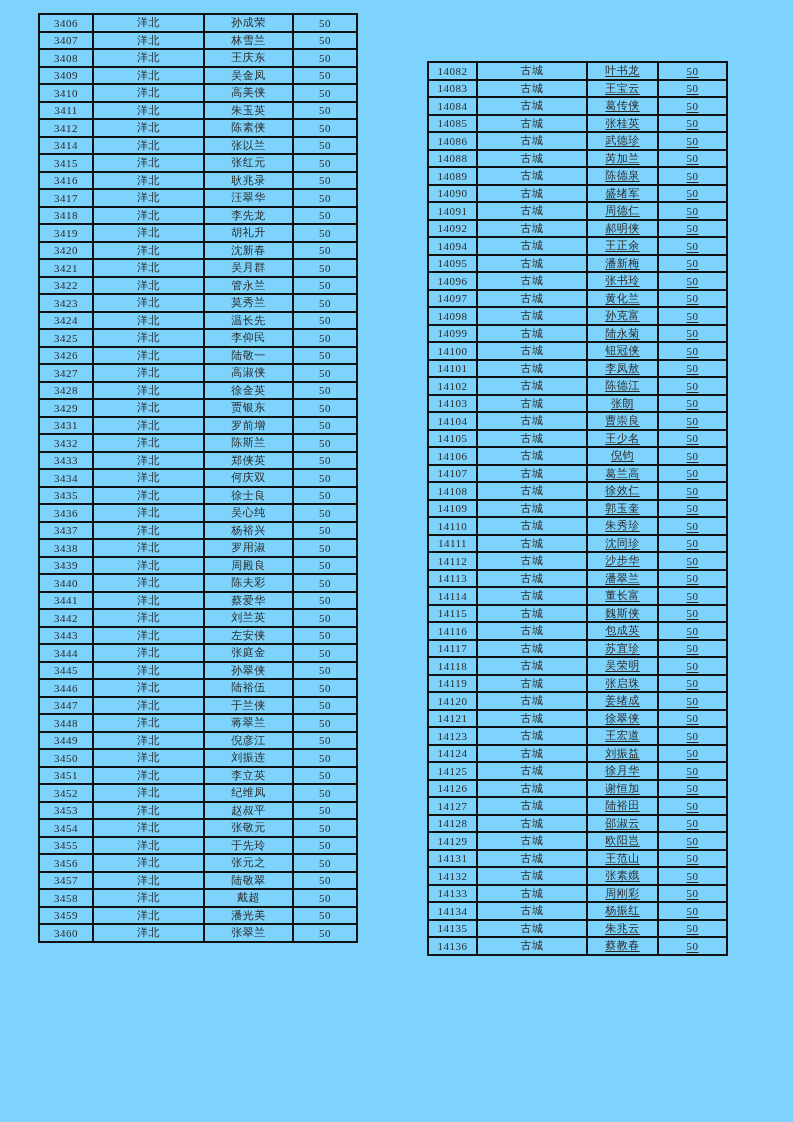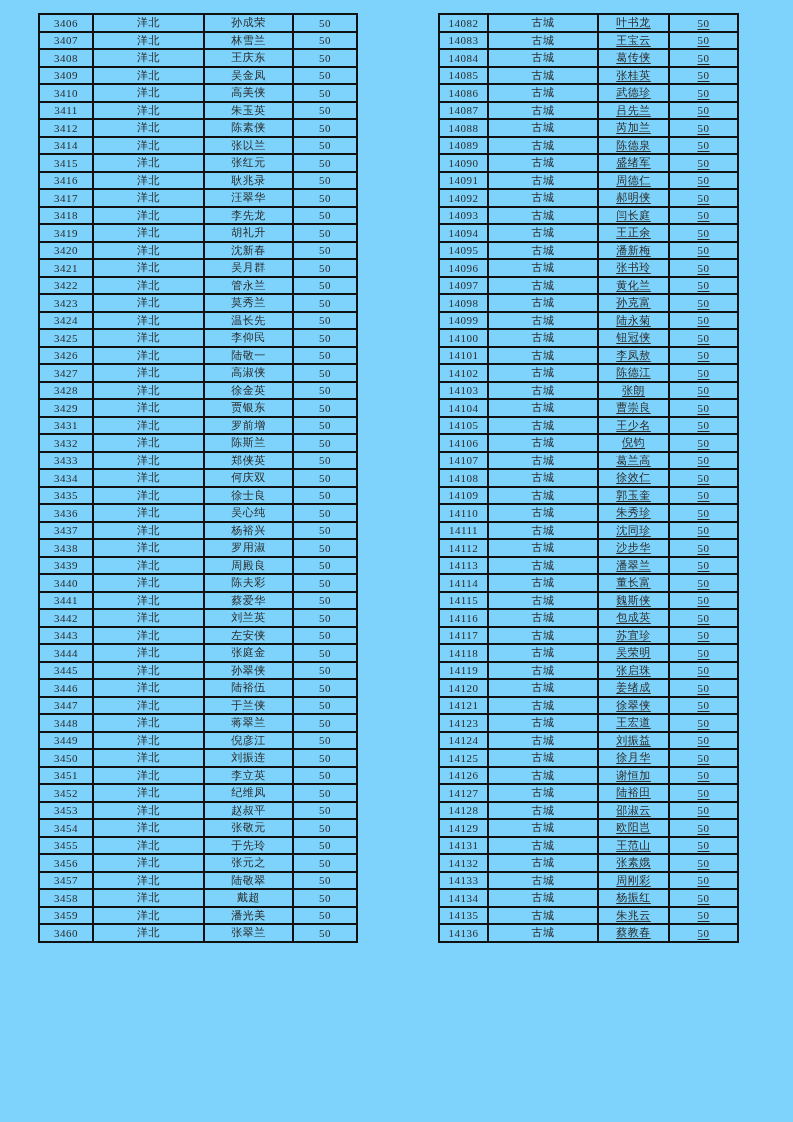--- a/index.html
+++ b/index.html
@@ -32,21 +32,21 @@
     letter-spacing: 0.5px;
     overflow: hidden;
     white-space: nowrap;
   }
   #left-table { left: 38px; }
   #left-table col.c-id     { width: 54px;  }
   #left-table col.c-region { width: 111px; }
   #left-table col.c-name   { width: 89px;  }
   #left-table col.c-value  { width: 64px;  }
 
-  #right-table { left: 438px; }
+  #right-table { left: 427px; margin-top: 48px; }
   #right-table col.c-id     { width: 49px;  }
   #right-table col.c-region { width: 110px; }
   #right-table col.c-name   { width: 71px;  }
   #right-table col.c-value  { width: 69px;  }
 
   
   #right-table td.name,
   #right-table td.value {
     text-decoration: underline;
     text-underline-offset: 2px;
@@ -421,26 +421,20 @@
           <td class="name">张桂英</td>
           <td class="value">50</td>
         </tr>
         <tr>
           <td class="id">14086</td>
           <td class="region">古城</td>
           <td class="name">武德珍</td>
           <td class="value">50</td>
         </tr>
         <tr>
-          <td class="id">14087</td>
-          <td class="region">古城</td>
-          <td class="name">吕先兰</td>
-          <td class="value">50</td>
-        </tr>
-        <tr>
           <td class="id">14088</td>
           <td class="region">古城</td>
           <td class="name">芮加兰</td>
           <td class="value">50</td>
         </tr>
         <tr>
           <td class="id">14089</td>
           <td class="region">古城</td>
           <td class="name">陈德泉</td>
           <td class="value">50</td>
@@ -454,26 +448,20 @@
         <tr>
           <td class="id">14091</td>
           <td class="region">古城</td>
           <td class="name">周德仁</td>
           <td class="value">50</td>
         </tr>
         <tr>
           <td class="id">14092</td>
           <td class="region">古城</td>
           <td class="name">郝明侠</td>
-          <td class="value">50</td>
-        </tr>
-        <tr>
-          <td class="id">14093</td>
-          <td class="region">古城</td>
-          <td class="name">闫长庭</td>
           <td class="value">50</td>
         </tr>
         <tr>
           <td class="id">14094</td>
           <td class="region">古城</td>
           <td class="name">王正余</td>
           <td class="value">50</td>
         </tr>
         <tr>
           <td class="id">14095</td>

